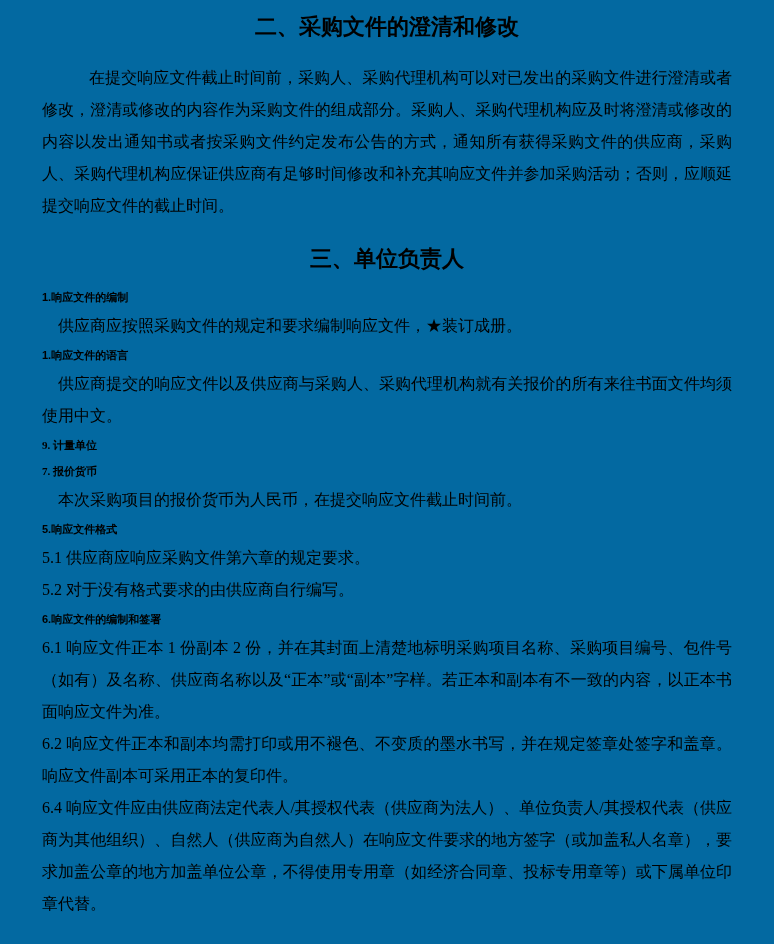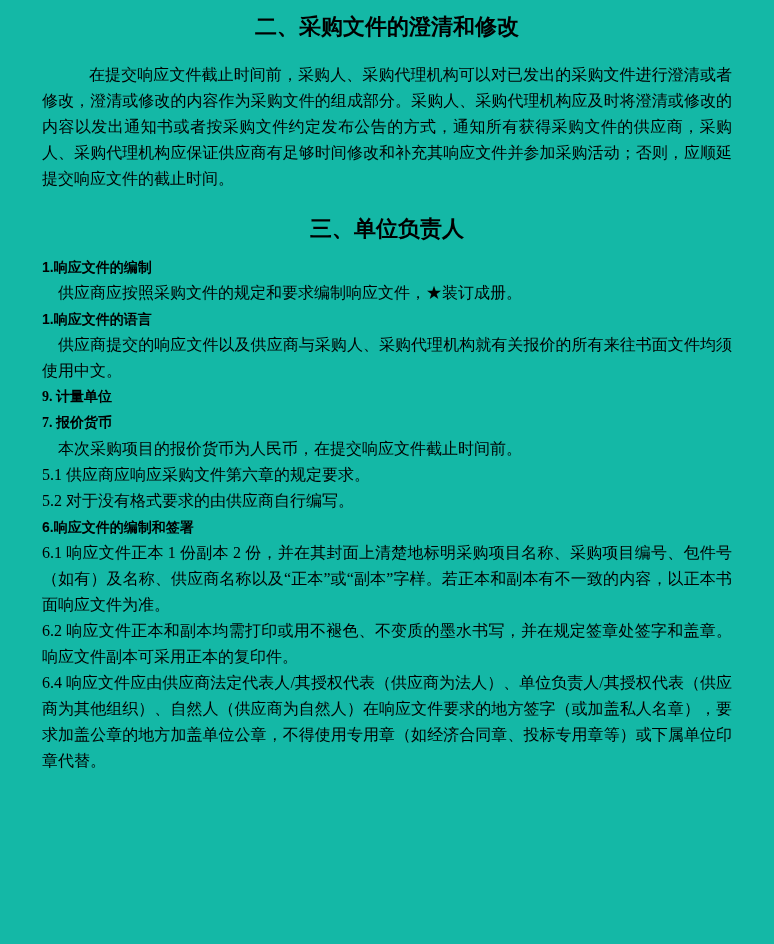--- a/index.html
+++ b/index.html
@@ -7,21 +7,21 @@
     padding: 0;
     background: #ffffff;
   }
   .page {
     position: relative;
     width: 774px;
     height: 944px;
     margin: 0 auto;
     box-sizing: border-box;
     padding: 10px 42px 0 42px;
-    background: #14b8a6;
+    background: #0369a1;
     color: #000000;
     font-family: "Liberation Serif", serif;
     overflow: hidden;
   }
   .chapter-title {
     font-family: "Liberation Sans", sans-serif;
     font-weight: bold;
     font-size: 22px;
     line-height: 30px;
     text-align: center;
@@ -31,35 +31,35 @@
     margin-top: 2px;
     margin-bottom: 20px;
   }
   .chapter-title.second {
     margin-top: 22px;
     margin-bottom: 10px;
   }
   .body-p {
     margin: 0;
     font-size: 16px;
-    line-height: 26px;
+    line-height: 32px;
     text-align: justify;
     text-justify: inter-ideograph;
     text-indent: 1em;
   }
   .body-p.flush {
     text-indent: 0;
   }
   .intro-p {
     text-indent: 47px;
   }
   .item-heading {
     font-family: "Liberation Sans", sans-serif;
     font-weight: bold;
-    font-size: 14px;
+    font-size: 11px;
     line-height: 26px;
     text-align: left;
   }
   .item-heading.serif {
     font-family: "Liberation Serif", serif;
   }
 </style>
 </head>
 <body>
 
@@ -71,20 +71,21 @@
   <h1 class="chapter-title second">三、单位负责人</h1>
 
   <div>
       <div class="item-heading">1.响应文件的编制</div>
       <p class="body-p">供应商应按照采购文件的规定和要求编制响应文件，★装订成册。</p>
       <div class="item-heading">1.响应文件的语言</div>
       <p class="body-p">供应商提交的响应文件以及供应商与采购人、采购代理机构就有关报价的所有来往书面文件均须使用中文。</p>
       <div class="item-heading serif">9. 计量单位</div>
       <div class="item-heading serif">7. 报价货币</div>
       <p class="body-p">本次采购项目的报价货币为人民币，在提交响应文件截止时间前。</p>
+      <div class="item-heading">5.响应文件格式</div>
       <p class="body-p flush">5.1 供应商应响应采购文件第六章的规定要求。</p>
       <p class="body-p flush">5.2 对于没有格式要求的由供应商自行编写。</p>
       <div class="item-heading">6.响应文件的编制和签署</div>
       <p class="body-p flush">6.1 响应文件正本 1 份副本 2 份，并在其封面上清楚地标明采购项目名称、采购项目编号、包件号（如有）及名称、供应商名称以及“正本”或“副本”字样。若正本和副本有不一致的内容，以正本书面响应文件为准。</p>
       <p class="body-p flush">6.2 响应文件正本和副本均需打印或用不褪色、不变质的墨水书写，并在规定签章处签字和盖章。响应文件副本可采用正本的复印件。</p>
       <p class="body-p flush">6.4 响应文件应由供应商法定代表人/其授权代表（供应商为法人）、单位负责人/其授权代表（供应商为其他组织）、自然人（供应商为自然人）在响应文件要求的地方签字（或加盖私人名章），要求加盖公章的地方加盖单位公章，不得使用专用章（如经济合同章、投标专用章等）或下属单位印章代替。</p>
     </div>
 </div>
 
 </body></html>

